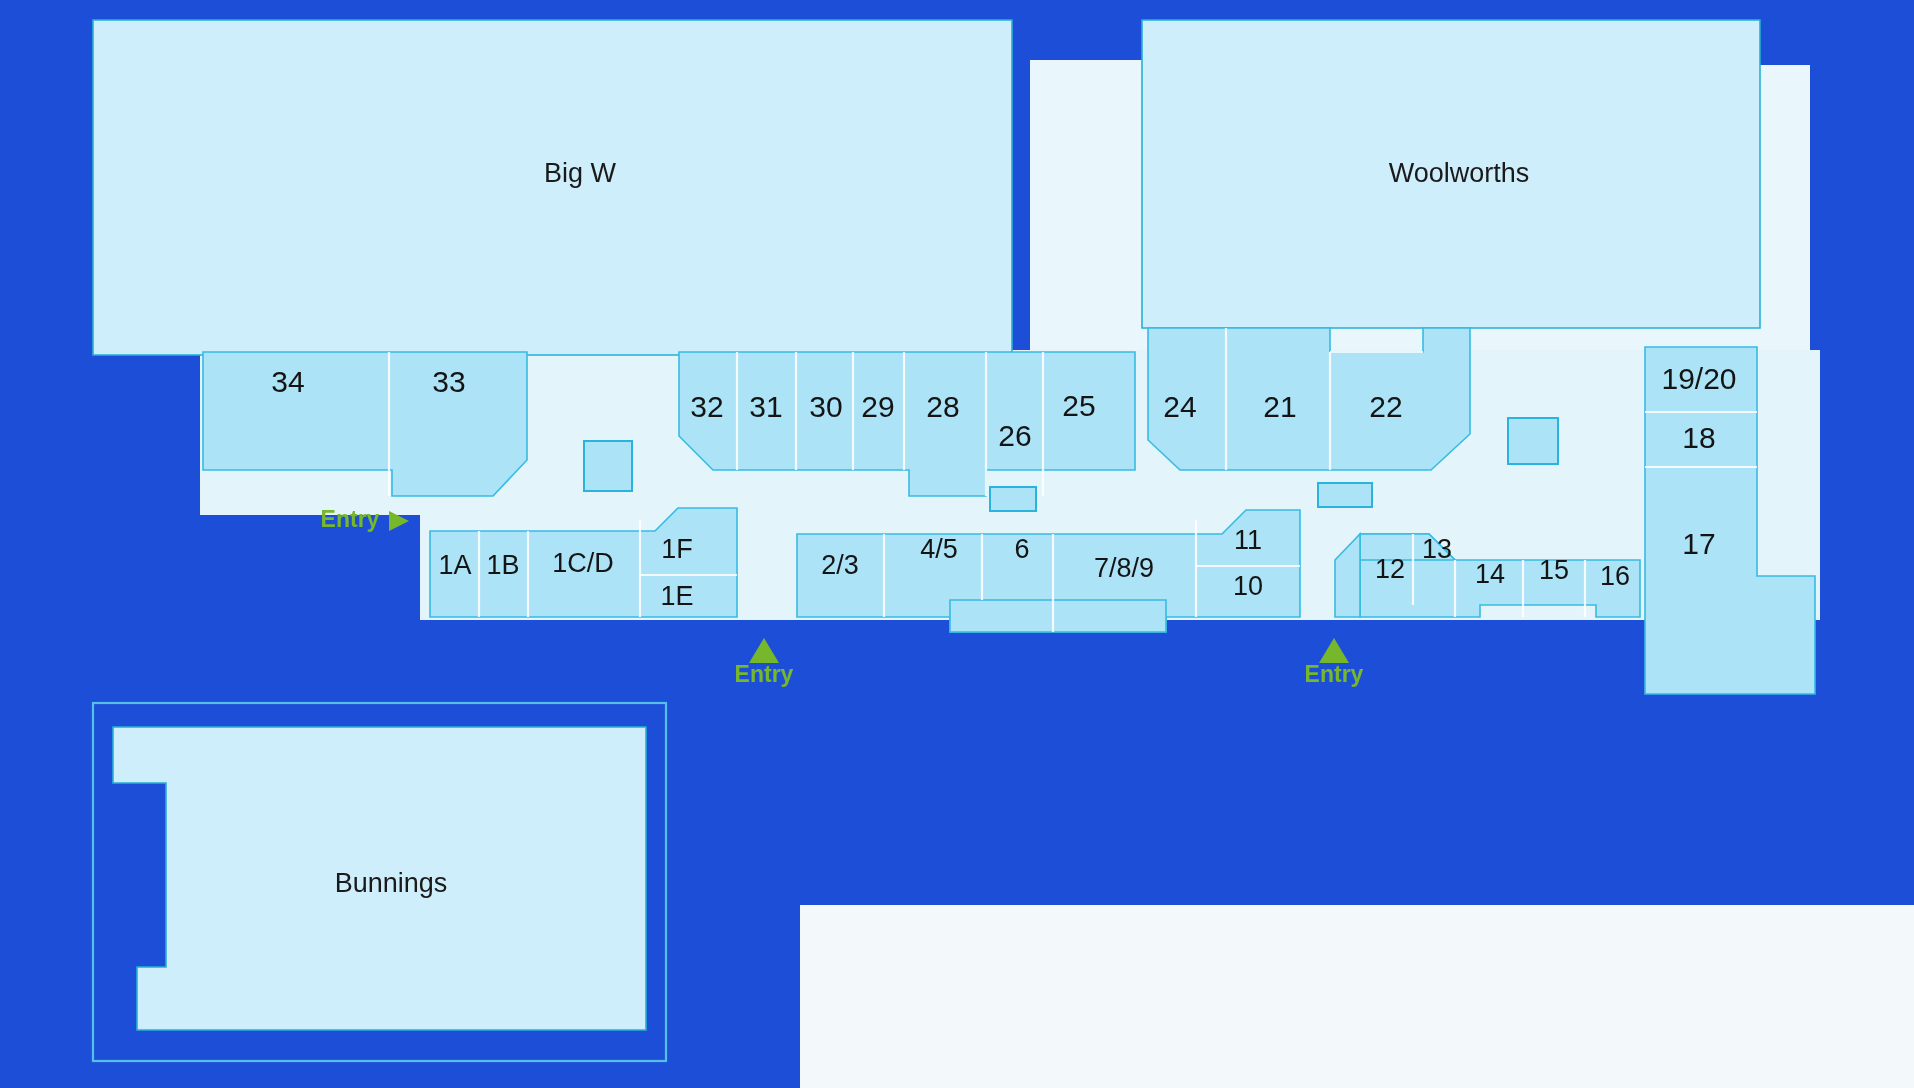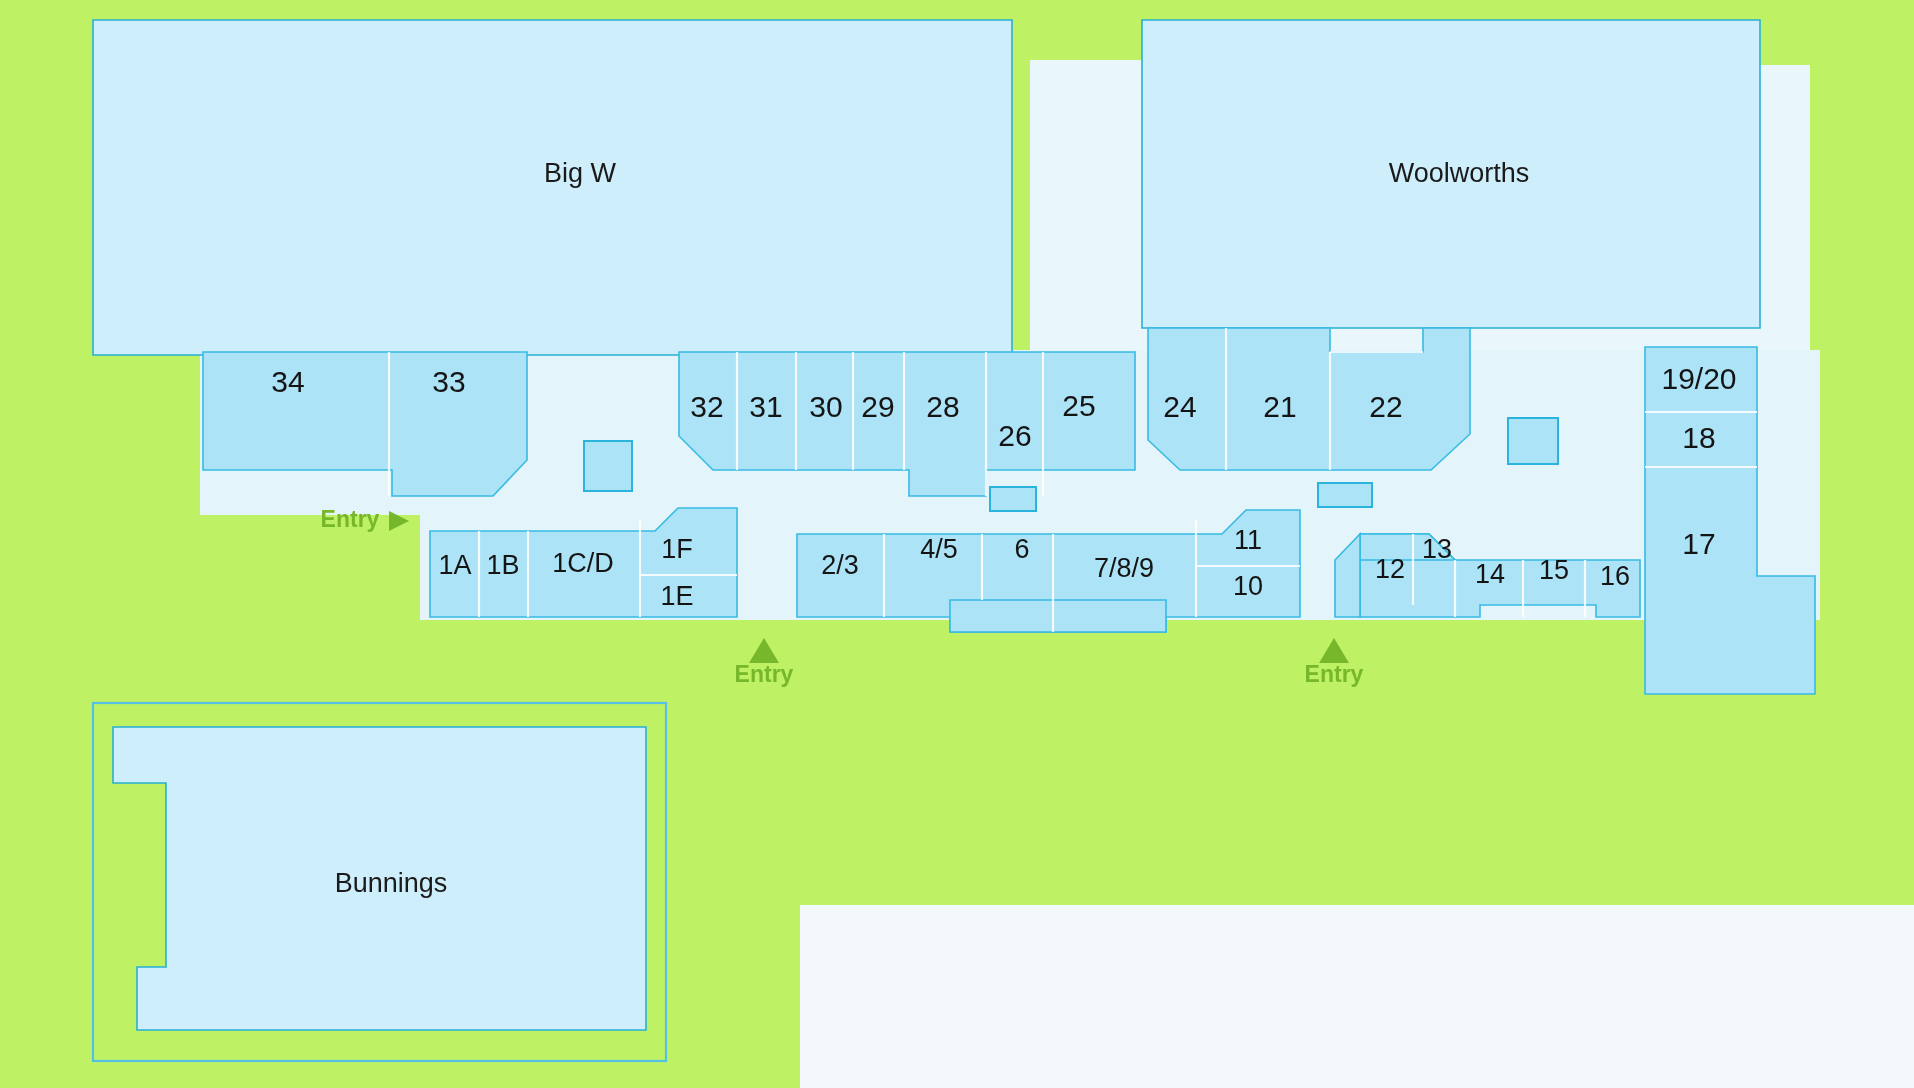--- a/index.html
+++ b/index.html
@@ -11,21 +11,21 @@
   body {
     width: 1914px;
     height: 1088px;
     overflow: hidden;
     font-family: "Liberation Sans", sans-serif;
   }
   #floorplan-root {
     position: relative;
     width: 1914px;
     height: 1088px;
-    background: #bef264;
+    background: #1d4ed8;
   }
   svg#plan {
     display: block;
     width: 1914px;
     height: 1088px;
   }
   .bg-zone {
     fill: #e9f7fc;
     stroke: none;
   }

